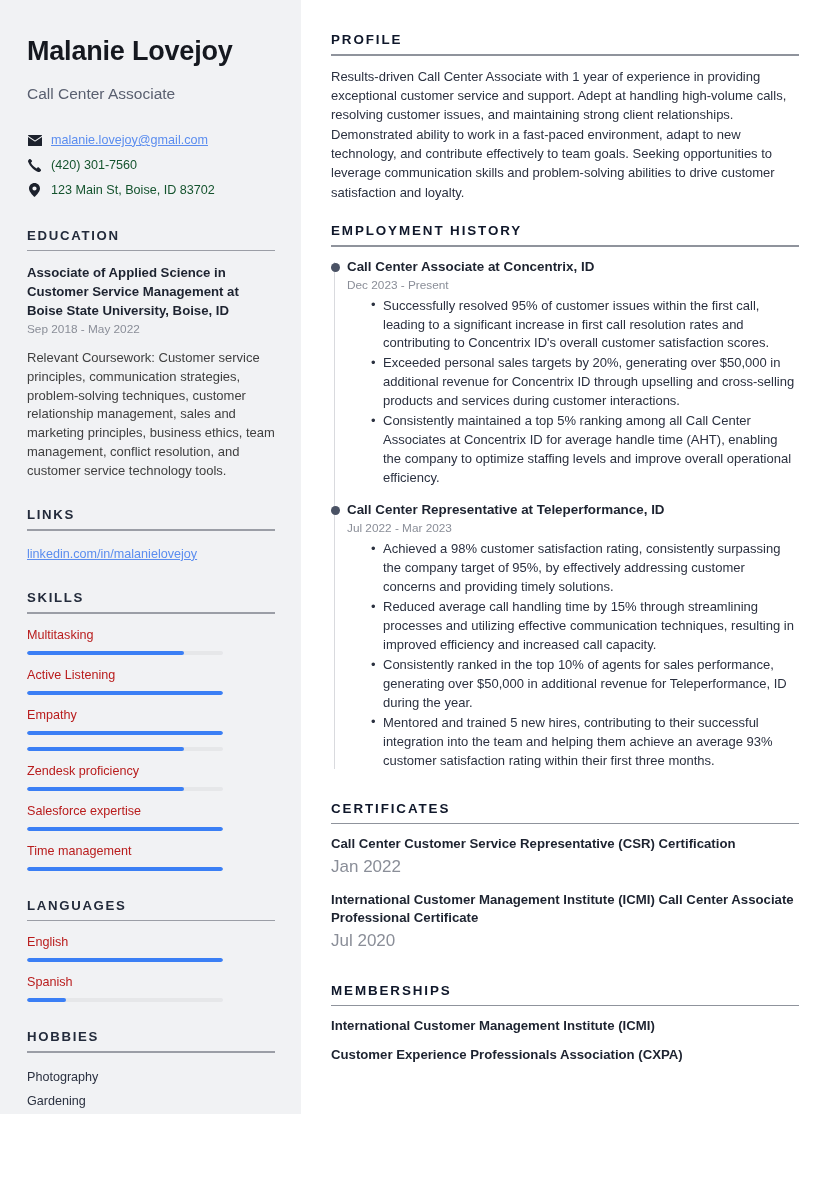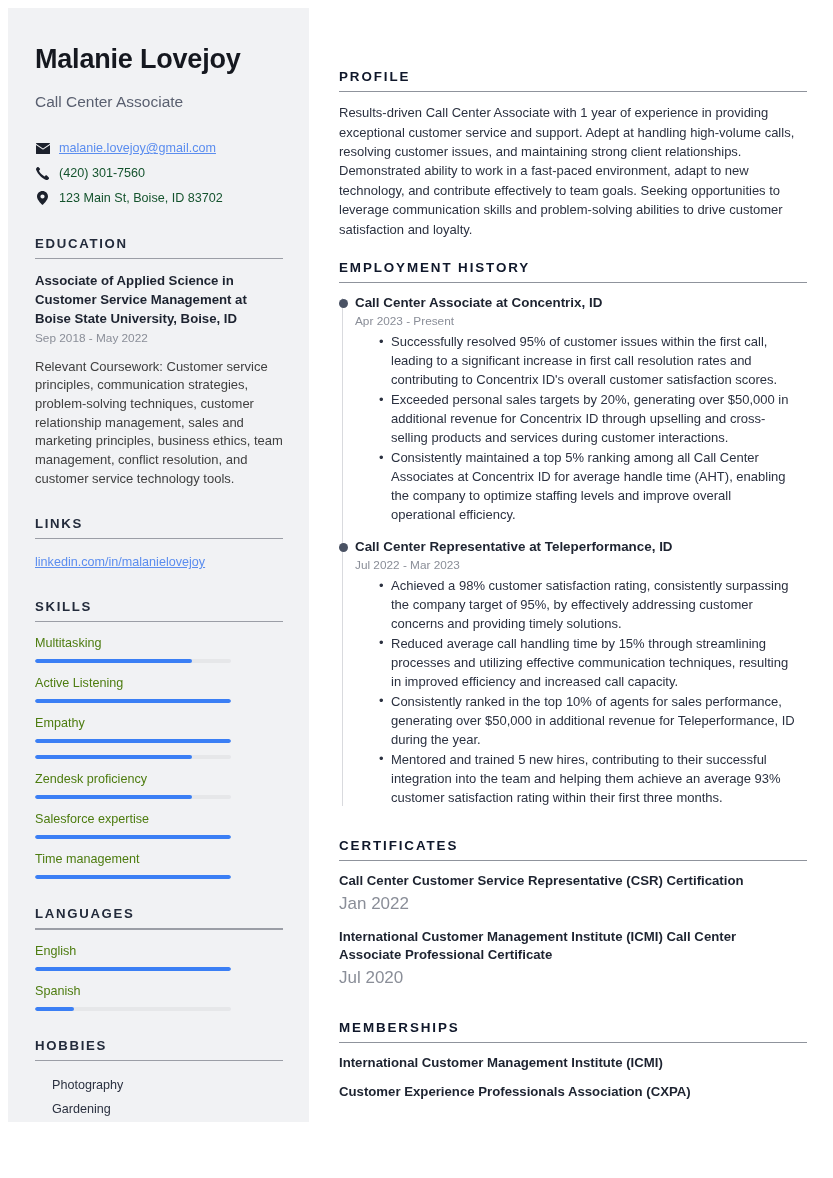--- a/index.html
+++ b/index.html
@@ -13,22 +13,21 @@
     font-family: "Liberation Sans", sans-serif;
     background: #ffffff;
     color: #2b3140;
     overflow: hidden;
   }
 
   .resume {
     display: flex;
     width: 833px;
     height: 1122px;
-    align-items: flex-end;
-    padding-left: 8px;
+    align-items: flex-start;
   }
 
   
   .sidebar {
     width: 301px;
     flex: 0 0 301px;
     background: #f1f2f4;
     padding: 36px 26px 0 27px;
     overflow: hidden;
   }
@@ -126,21 +125,21 @@
     color: #5b8def;
     text-decoration: underline;
     line-height: 1.4;
   }
 
   
   .bar-item { margin-bottom: 12px; }
 
   .bar-label {
     font-size: 12.6px;
-    color: #4d7c0f;
+    color: #b91c1c;
     line-height: 1.35;
     margin-bottom: 7px;
   }
 
   .bar-track {
     width: 196px;
     height: 4px;
     background: #e6e7e9;
     border-radius: 2px;
     overflow: hidden;
@@ -149,21 +148,20 @@
   .bar-fill {
     height: 4px;
     background: #3b7ff5;
     border-radius: 2px;
   }
 
   .plain-item {
     font-size: 12.6px;
     color: #2b3140;
     line-height: 1.9;
-    margin-left: 17px;
   }
 
   
   .main {
     flex: 1 1 auto;
     background: #ffffff;
     padding: 32px 34px 0 30px;
     overflow: hidden;
   }
 
@@ -433,21 +431,21 @@
     </section>
 
     <section class="main-section">
       <div class="main-heading">EMPLOYMENT HISTORY</div>
       <div class="main-rule"></div>
 
       <div class="timeline">
 
         <div class="job">
           <div class="job-heading">Call Center Associate at Concentrix, ID</div>
-          <div class="job-date">Apr 2023 - Present</div>
+          <div class="job-date">Dec 2023 - Present</div>
           <ul class="job-bullets">
             <li>Successfully resolved 95% of customer issues within the first call, leading to a significant increase in first call resolution rates and contributing to Concentrix ID's overall customer satisfaction scores.</li>
             <li>Exceeded personal sales targets by 20%, generating over $50,000 in additional revenue for Concentrix ID through upselling and cross-selling products and services during customer interactions.</li>
             <li>Consistently maintained a top 5% ranking among all Call Center Associates at Concentrix ID for average handle time (AHT), enabling the company to optimize staffing levels and improve overall operational efficiency.</li>
           </ul>
         </div>
 
         <div class="job">
           <div class="job-heading">Call Center Representative at Teleperformance, ID</div>
           <div class="job-date">Jul 2022 - Mar 2023</div>

